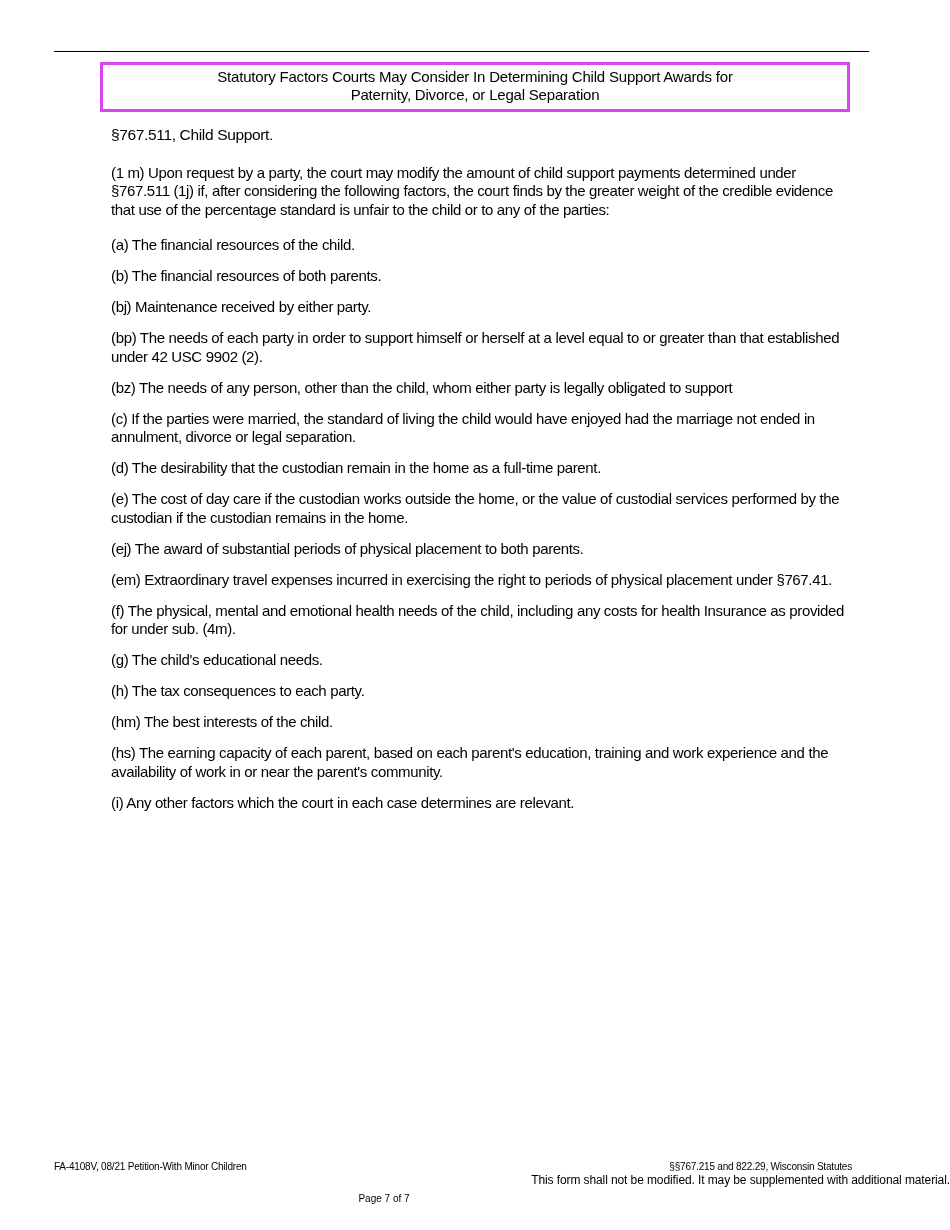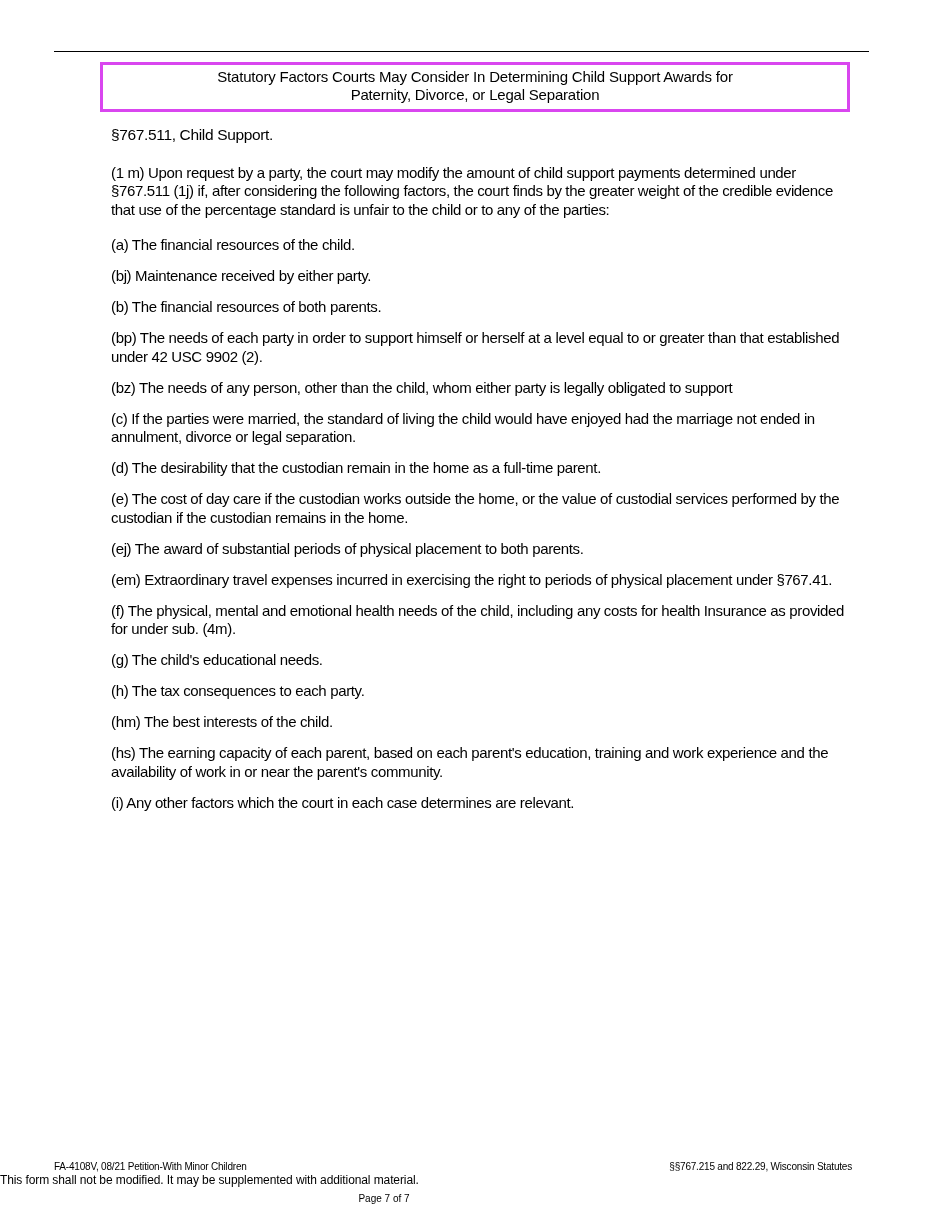--- a/index.html
+++ b/index.html
@@ -70,21 +70,21 @@
       right: 98px;
       top: 1161px;
       font-size: 10px;
       letter-spacing: -0.2px;
     }
     .footer-notice {
       position: absolute;
       left: 0;
       width: 950px;
       top: 1173px;
-      text-align: left;
+      text-align: right;
       font-size: 12px;
       letter-spacing: -0.1px;
     }
     .footer-page {
       position: absolute;
       left: 0;
       width: 768px;
       top: 1193px;
       text-align: center;
       font-size: 10px;
@@ -97,22 +97,22 @@
 
 <div class="title-box">
   <span>Statutory Factors Courts May Consider In Determining Child Support Awards for</span>
   <span>Paternity, Divorce, or Legal Separation</span>
 </div>
 
 <div class="content">
   <p class="heading">§767.511, Child Support.</p>
   <p class="intro">(1 m) Upon request by a party, the court may modify the amount of child support payments determined under §767.511 (1j) if, after considering the following factors, the court finds by the greater weight of the credible evidence that use of the percentage standard is unfair to the child or to any of the parties:</p>
   <p class="factor">(a) The financial resources of the child.</p>
+  <p class="factor">(b) The financial resources of both parents.</p>
   <p class="factor">(bj) Maintenance received by either party.</p>
-  <p class="factor">(b) The financial resources of both parents.</p>
   <p class="factor">(bp) The needs of each party in order to support himself or herself at a level equal to or greater than that established under 42 USC 9902 (2).</p>
   <p class="factor">(bz) The needs of any person, other than the child, whom either party is legally obligated to support</p>
   <p class="factor">(c) If the parties were married, the standard of living the child would have enjoyed had the marriage not ended in annulment, divorce or legal separation.</p>
   <p class="factor">(d) The desirability that the custodian remain in the home as a full-time parent.</p>
   <p class="factor">(e) The cost of day care if the custodian works outside the home, or the value of custodial services performed by the custodian if the custodian remains in the home.</p>
   <p class="factor">(ej) The award of substantial periods of physical placement to both parents.</p>
   <p class="factor">(em) Extraordinary travel expenses incurred in exercising the right to periods of physical placement under §767.41.</p>
   <p class="factor">(f) The physical, mental and emotional health needs of the child, including any costs for health Insurance as provided for under sub. (4m).</p>
   <p class="factor">(g) The child's educational needs.</p>
   <p class="factor">(h) The tax consequences to each party.</p>

